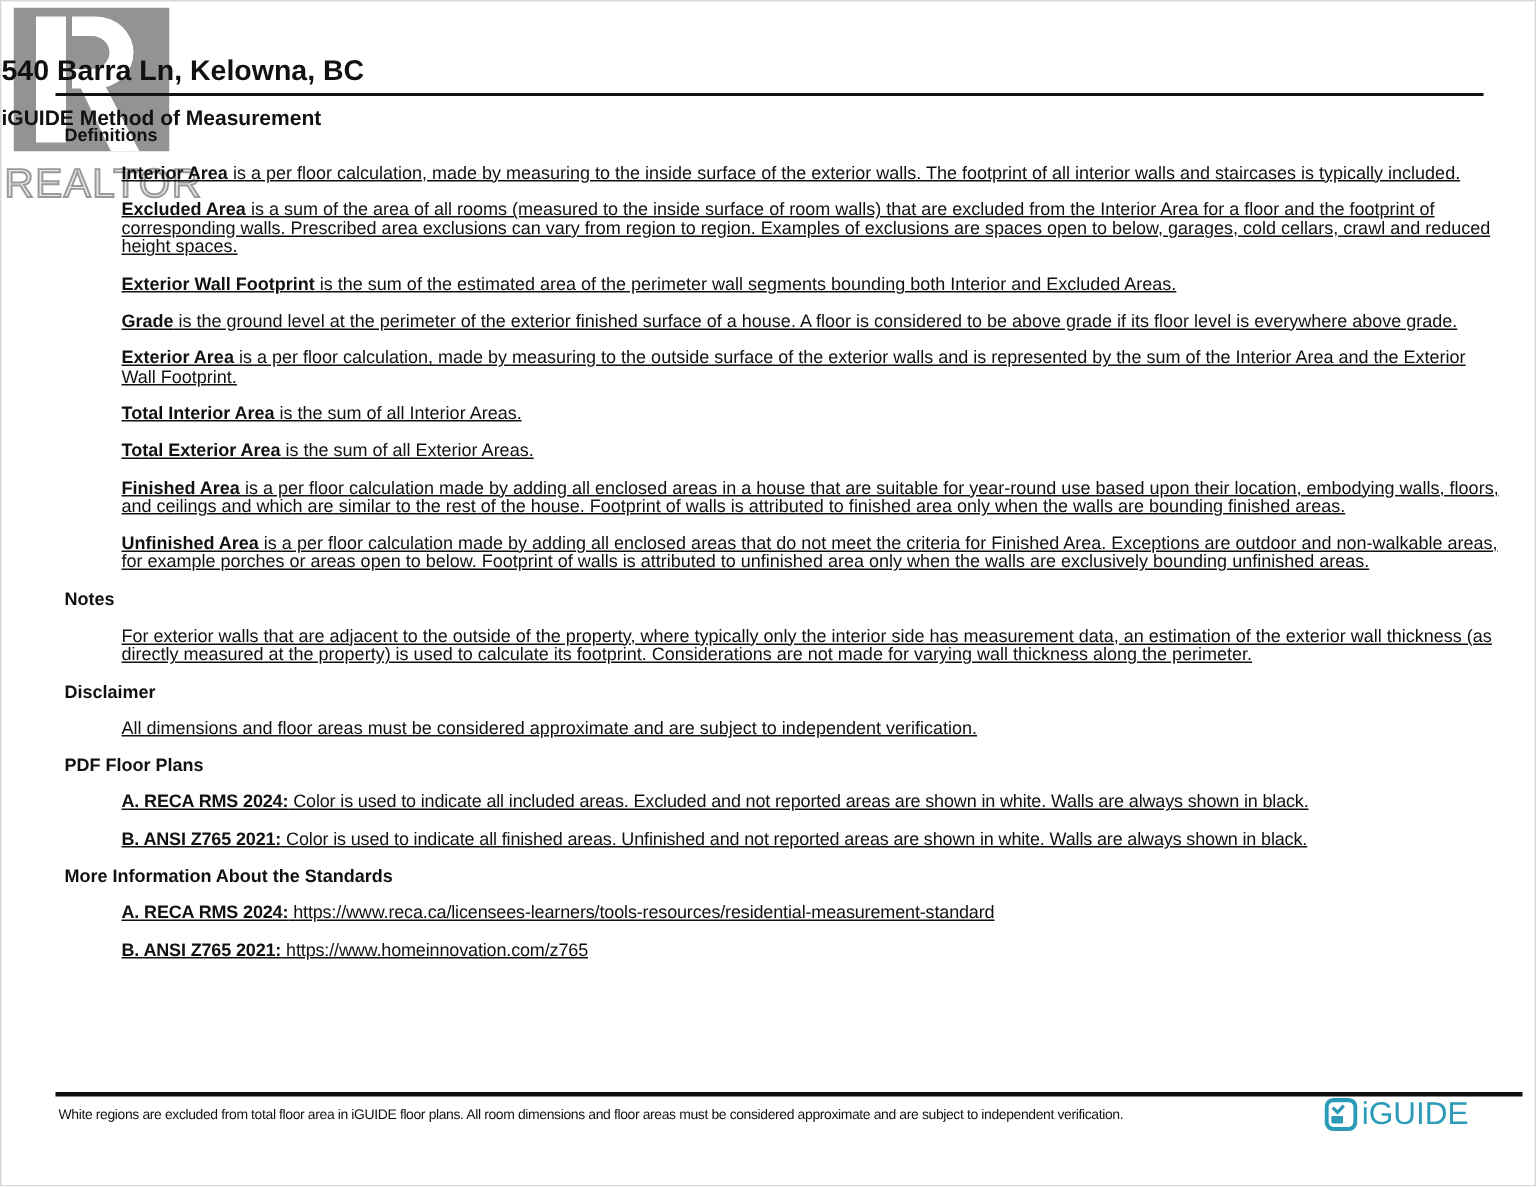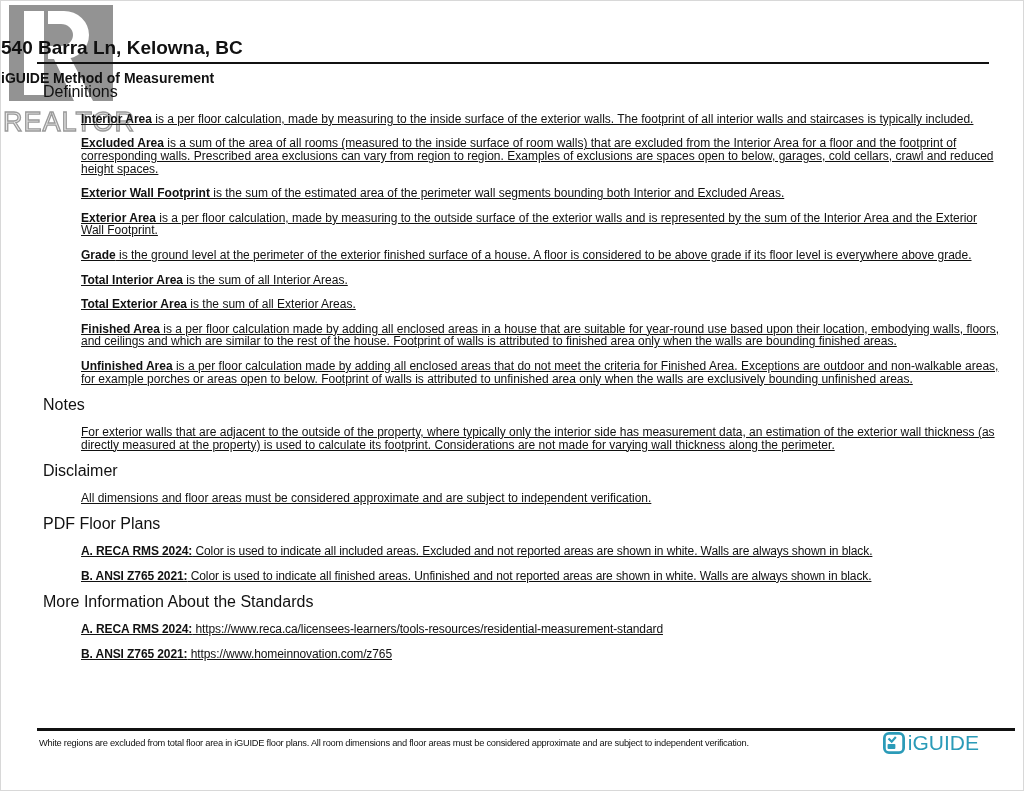--- a/index.html
+++ b/index.html
@@ -34,21 +34,21 @@
   .subtitle{
     position:absolute;top:69px;left:0;width:100%;
     text-align:left;font-size:14px;font-weight:bold;z-index:2;
   }
   
   .content{
     position:absolute;top:83px;left:42px;right:24px;z-index:1;
     font-size:12px;line-height:1.05;
   }
   .content h3{
-    font-size:16px;font-weight:normal;margin:0 0 12px 0;line-height:1.05;
+    font-size:12px;font-weight:bold;margin:0 0 12px 0;line-height:1.05;
   }
   .content p{
     margin:0 0 12px 38px;width:922px;line-height:1.05;text-decoration:underline;
   }
   .content p.narrow{letter-spacing:-0.1px;}
   b.term{font-weight:bold;}
   
   .footer-rule{
     position:absolute;left:36px;right:8px;top:727px;height:3px;background:#111;z-index:2;
   }
@@ -83,22 +83,22 @@
   <div class="rule"></div>
   <div class="subtitle">iGUIDE Method of Measurement</div>
 
   <div class="content">
 
     <h3>Definitions</h3>
 
     <p><b class="term">Interior Area</b><span> is a per floor calculation, made by measuring to the inside surface of the exterior walls. The footprint of all interior walls and staircases is typically included.</span></p>
     <p><b class="term">Excluded Area</b><span> is a sum of the area of all rooms (measured to the inside surface of room walls) that are excluded from the Interior Area for a floor and the footprint of corresponding walls. Prescribed area exclusions can vary from region to region. Examples of exclusions are spaces open to below, garages, cold cellars, crawl and reduced height spaces.</span></p>
     <p><b class="term">Exterior Wall Footprint</b><span> is the sum of the estimated area of the perimeter wall segments bounding both Interior and Excluded Areas.</span></p>
+    <p><b class="term">Grade</b><span> is the ground level at the perimeter of the exterior finished surface of a house. A floor is considered to be above grade if its floor level is everywhere above grade.</span></p>
     <p><b class="term">Exterior Area</b><span> is a per floor calculation, made by measuring to the outside surface of the exterior walls and is represented by the sum of the Interior Area and the Exterior Wall Footprint.</span></p>
-    <p><b class="term">Grade</b><span> is the ground level at the perimeter of the exterior finished surface of a house. A floor is considered to be above grade if its floor level is everywhere above grade.</span></p>
     <p><b class="term">Total Interior Area</b><span> is the sum of all Interior Areas.</span></p>
     <p><b class="term">Total Exterior Area</b><span> is the sum of all Exterior Areas.</span></p>
     <p><b class="term">Finished Area</b><span> is a per floor calculation made by adding all enclosed areas in a house that are suitable for year-round use based upon their location, embodying walls, floors, and ceilings and which are similar to the rest of the house. Footprint of walls is attributed to finished area only when the walls are bounding finished areas.</span></p>
     <p><b class="term">Unfinished Area</b><span> is a per floor calculation made by adding all enclosed areas that do not meet the criteria for Finished Area. Exceptions are outdoor and non-walkable areas, for example porches or areas open to below. Footprint of walls is attributed to unfinished area only when the walls are exclusively bounding unfinished areas.</span></p>
 
     <h3>Notes</h3>
     <p>For exterior walls that are adjacent to the outside of the property, where typically only the interior side has measurement data, an estimation of the exterior wall thickness (as directly measured at the property) is used to calculate its footprint. Considerations are not made for varying wall thickness along the perimeter.</p>
 
     <h3>Disclaimer</h3>
     <p>All dimensions and floor areas must be considered approximate and are subject to independent verification.</p>

